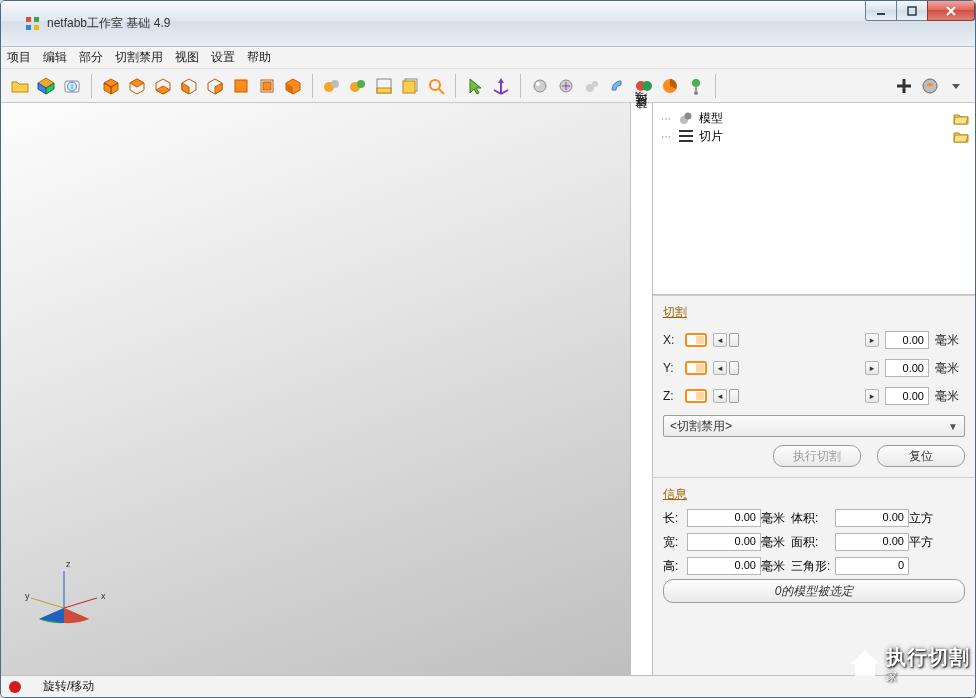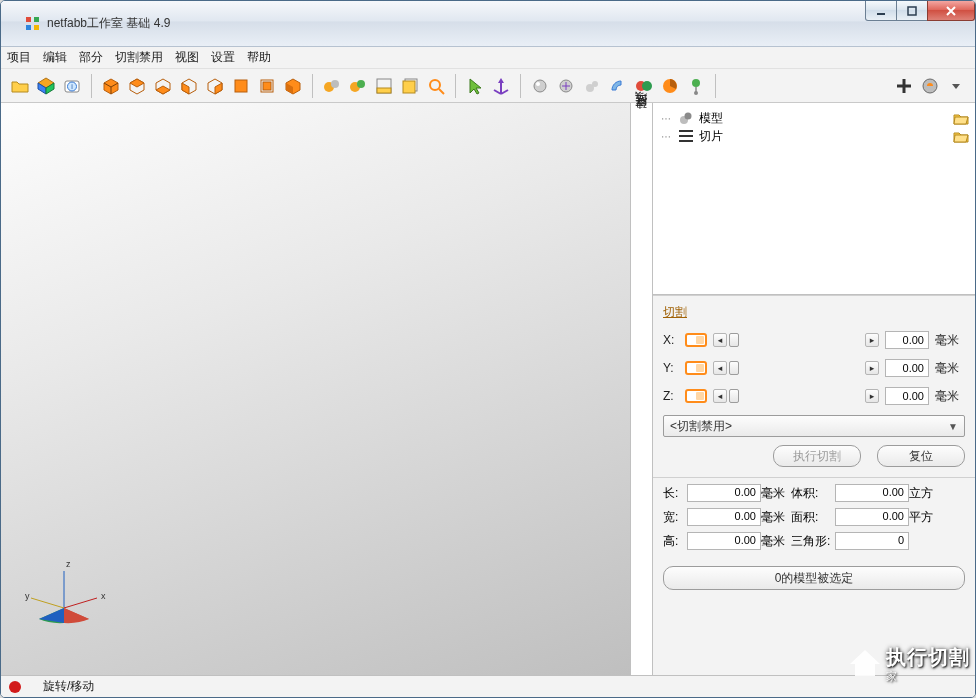--- a/index.html
+++ b/index.html
@@ -131,21 +131,21 @@
     height:22px; border:1px solid #9c9c9c; border-radius:10px;
     background:linear-gradient(#fdfdfd,#eaeaea);
     display:inline-flex; align-items:center; justify-content:center;
     padding:0 10px; color:#333; min-width:88px;
   }
   .btn.disabled { color:#9a9a9a; }
   .btn-row { display:flex; gap:16px; justify-content:flex-end; margin-top:8px; }
   
   .info-grid { display:grid; grid-template-columns: 24px 74px 30px 44px 74px 30px; row-gap:6px; align-items:center; }
   .ro-field { height:18px; border:1px solid #b5b5b5; background:#fff; font-size:11px; text-align:right; padding:1px 4px; }
-  .wide-btn { width:100%; margin-top:16px; height:24px; }
+  .wide-btn { width:100%; margin-top:4px; height:24px;font-style:italic; }
   
   .statusbar {
     height:22px; border-top:1px solid #c0c0c0; background:#f3f3f3;
     display:flex; align-items:center; padding:0 8px; gap:18px; color:#222;
   }
   .status-dot { width:12px; height:12px; border-radius:50%; background:#d21b1b; margin-right:4px; }
   
   .watermark {
     position:absolute; right:6px; bottom:16px; color:#fff; font-weight:700;
     font-size:20px; letter-spacing:1px;
@@ -484,20 +484,21 @@
           <span class="caret">▼</span>
         </div>
 
         <div class="btn-row">
           <span class="btn disabled">执行切割</span>
           <span class="btn">复位</span>
         </div>
       </div>
 
       <div class="group-box">
+        <div class="group-title">信息</div>
         <div class="info-grid">
           <span>长:</span>
           <div class="ro-field">0.00</div>
           <span>毫米</span>
           <span>体积:</span>
           <div class="ro-field">0.00</div>
           <span>立方</span>
 
           <span>宽:</span>
           <div class="ro-field">0.00</div>

